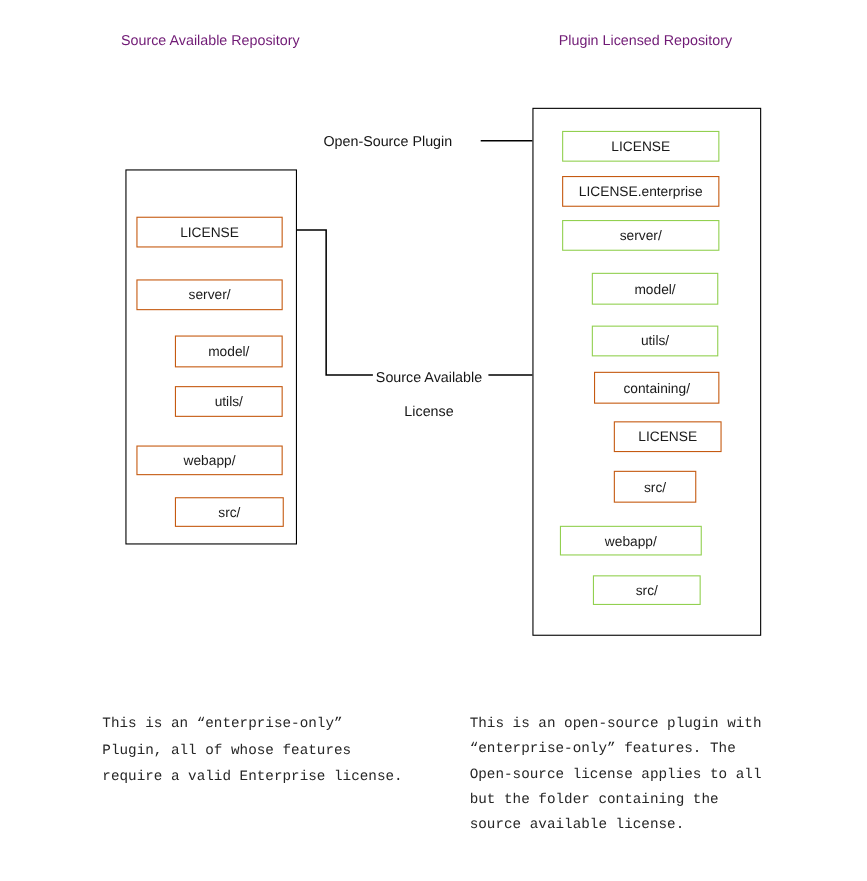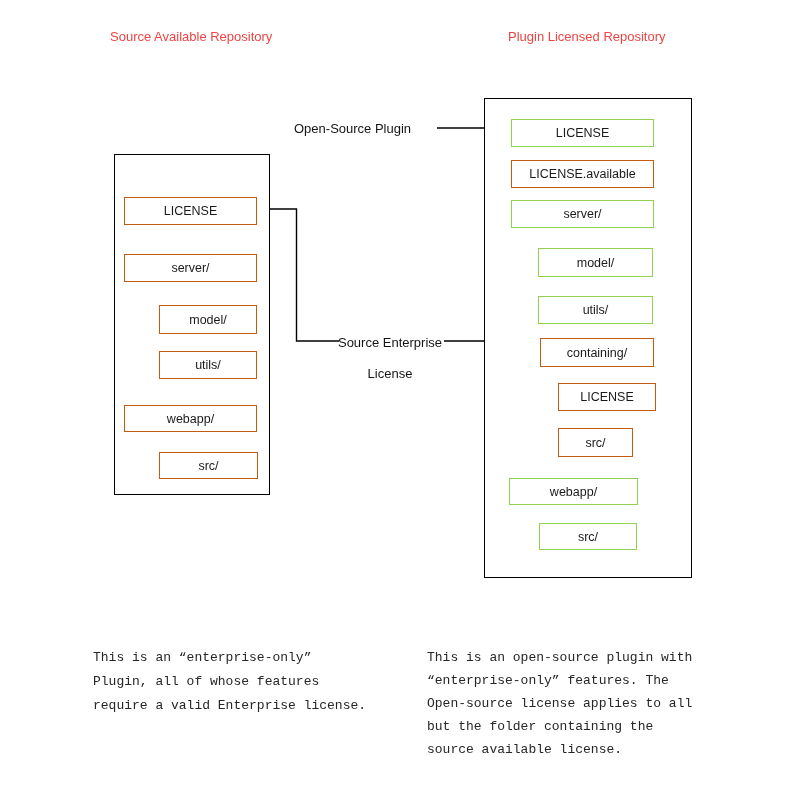--- a/index.html
+++ b/index.html
@@ -7,21 +7,21 @@
     position: relative;
     width: 788px;
     height: 801px;
     background: #ffffff;
     font-family: "Liberation Sans", sans-serif;
     overflow: hidden;
   }
   .title {
     position: absolute;
     font-size: 13px;
-    color: #ef4444;
+    color: #701a75;
     white-space: nowrap;
   }
   .repo {
     position: absolute;
     border: 1.5px solid #000;
     background: #fff;
     box-sizing: border-box;
   }
   .fbox {
     position: absolute;
@@ -77,35 +77,35 @@
         <path d="M0,0 L9,3.5 L0,7 Z" fill="#000"></path>
       </marker>
     </defs>
     <polyline points="437,128 503,128" marker-end="url(#arrow)"></polyline>
     <polyline points="339,341 296.5,341 296.5,209 262,209" marker-end="url(#arrow)"></polyline>
     <polyline points="444,341 502,341 502,398 554,398" marker-end="url(#arrow)"></polyline>
     <polyline points="654,175 682,175 682,397 660,397" marker-end="url(#arrow)"></polyline>
   </svg>
 
   <div class="conn-label" style="left:294px; top:121px; width:138px;">Open-Source Plugin</div>
-  <div class="conn-label" style="left:330px; top:327px; width:120px; text-align:center; line-height:31px;">Source Enterprise
+  <div class="conn-label" style="left:330px; top:327px; width:120px; text-align:center; line-height:31px;">Source Available
 License</div>
 
   <div class="repo" style="left:114px; top:154px; width:156px; height:341px;">
     <div class="fbox sa" style="left:9px;  top:42px;  width:133px; height:28px;">LICENSE</div>
     <div class="fbox sa" style="left:9px;  top:99px;  width:133px; height:28px;">server/</div>
     <div class="fbox sa" style="left:44px; top:150px; width:98px;  height:29px;">model/</div>
     <div class="fbox sa" style="left:44px; top:196px; width:98px;  height:28px;">utils/</div>
     <div class="fbox sa" style="left:9px;  top:250px; width:133px; height:27px;">webapp/</div>
     <div class="fbox sa" style="left:44px; top:297px; width:99px;  height:27px;">src/</div>
   </div>
 
   <div class="repo" style="left:484px; top:98px; width:208px; height:480px;">
     <div class="fbox os" style="left:26px; top:20px;  width:143px; height:28px;">LICENSE</div>
-    <div class="fbox sa" style="left:26px; top:61px;  width:143px; height:28px;">LICENSE.available</div>
+    <div class="fbox sa" style="left:26px; top:61px;  width:143px; height:28px;">LICENSE.enterprise</div>
     <div class="fbox os" style="left:26px; top:101px; width:143px; height:28px;">server/</div>
     <div class="fbox os" style="left:53px; top:149px; width:115px; height:29px;">model/</div>
     <div class="fbox os" style="left:53px; top:197px; width:115px; height:28px;">utils/</div>
     <div class="fbox sa" style="left:55px; top:239px; width:114px; height:29px;">containing/</div>
     <div class="fbox sa" style="left:73px; top:284px; width:98px;  height:28px;">LICENSE</div>
     <div class="fbox sa" style="left:73px; top:329px; width:75px;  height:29px;">src/</div>
     <div class="fbox os" style="left:24px; top:379px; width:129px; height:27px;">webapp/</div>
     <div class="fbox os" style="left:54px; top:424px; width:98px;  height:27px;">src/</div>
   </div>
 

